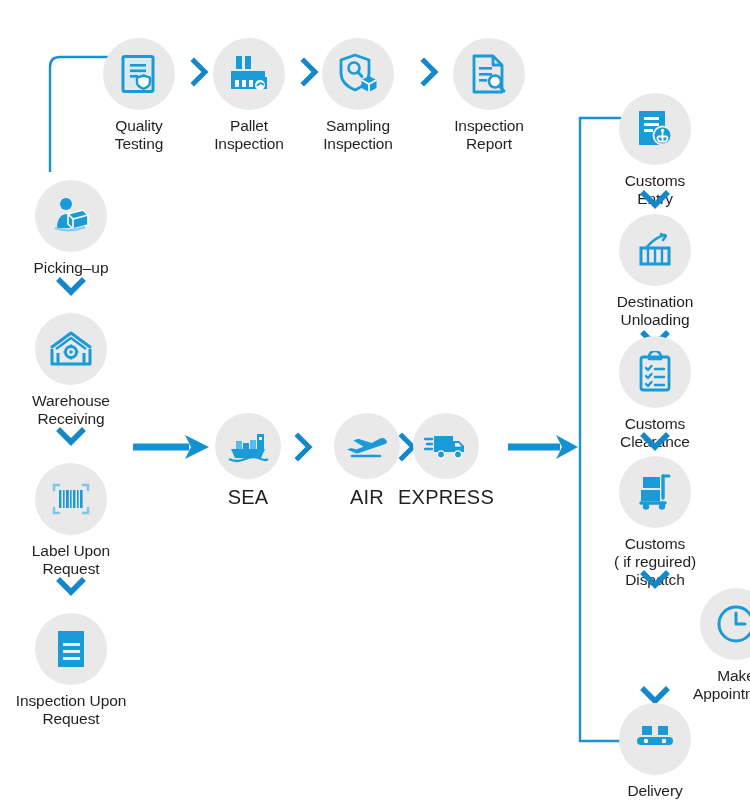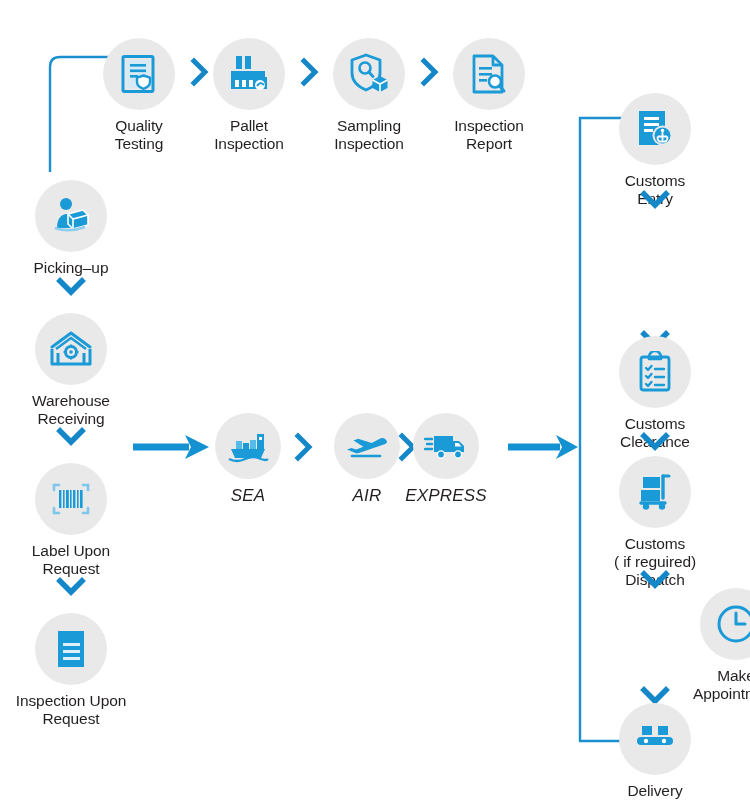--- a/index.html
+++ b/index.html
@@ -53,21 +53,21 @@
   .circle.lg { width: 72px; height: 72px; }
   .circle svg { display: block; }
   .label {
     margin-top: 7px;
     font-size: 15.5px;
     line-height: 1.16;
     color: #231f20;
     letter-spacing: -0.1px;
     white-space: pre-line;
   }
-  .label.caps { font-size: 17px; letter-spacing: 0.2px; font-style: italic; }
+  .label.caps { font-size: 20px; letter-spacing: 0.2px; }
 
   
   .chev {
     position: absolute;
     z-index: 3;
     width: 22px;
     height: 30px;
     margin-left: -11px;
     margin-top: -15px;
   }
@@ -133,21 +133,21 @@
       </svg>
     </div>
     <div class="label">Pallet
 Inspection</div>
   </div>
 
   <svg class="chev" style="left:311px; top:72px;" viewBox="0 0 22 30">
     <path d="M4 4 L15 15 L4 26" fill="none" stroke="#1487c9" stroke-width="5" stroke-linecap="square" stroke-linejoin="miter"></path>
   </svg>
 
-  <div class="node" style="left:369px; top:38px;">
+  <div class="node" style="left:358px; top:38px;">
     <div class="circle lg">
       <svg width="44" height="44" viewBox="0 0 44 44">
         <path d="M19 3 L33 8 v13 c0 9 -7 14 -14 17 c-7 -3 -14 -8 -14 -17 V8 z" fill="none" stroke="#1b9ad8" stroke-width="2.8" stroke-linejoin="round"></path>
         <circle cx="18" cy="16" r="5.5" fill="none" stroke="#1b9ad8" stroke-width="2.6"></circle>
         <line x1="21.8" y1="20" x2="26" y2="24.5" stroke="#1b9ad8" stroke-width="2.8" stroke-linecap="round"></line>
         <path d="M33 24 L40.5 28 v8 L33 40 L25.5 36 v-8 Z" fill="#1b9ad8"></path>
         <path d="M25.5 28 L33 32 L40.5 28 M33 32 v8" fill="none" stroke="#ffffff" stroke-width="1.6"></path>
       </svg>
     </div>
     <div class="label">Sampling
@@ -334,20 +334,36 @@
       </svg>
     </div>
     <div class="label">Customs
 Entry</div>
   </div>
 
   <svg class="dchev" style="left:655px; top:190px;" viewBox="0 0 30 20">
     <path d="M4 4 L15 15 L26 4" fill="none" stroke="#1487c9" stroke-width="5.5" stroke-linecap="square" stroke-linejoin="miter"></path>
   </svg>
 
+  <div class="node" style="left:655px; top:214px;">
+    <div class="circle lg">
+      <svg width="42" height="40" viewBox="0 0 42 40">
+        <path d="M7 18 h28 v16 h-28 Z" fill="none" stroke="#1b9ad8" stroke-width="3"></path>
+        <g stroke="#1b9ad8" stroke-width="2.4">
+          <line x1="14" y1="18" x2="14" y2="34"></line>
+          <line x1="21" y1="18" x2="21" y2="34"></line>
+          <line x1="28" y1="18" x2="28" y2="34"></line>
+        </g>
+        <path d="M12 18 q9 -11 19 -13" fill="none" stroke="#1b9ad8" stroke-width="2.6" stroke-linecap="round"></path>
+        <path d="M27 4 l5 2 l-3 4" fill="none" stroke="#1b9ad8" stroke-width="2.4" stroke-linecap="round" stroke-linejoin="round"></path>
+      </svg>
+    </div>
+    <div class="label">Destination
+Unloading</div>
+  </div>
 
   <svg class="dchev" style="left:655px; top:330px;" viewBox="0 0 30 20">
     <path d="M4 4 L15 15 L26 4" fill="none" stroke="#1487c9" stroke-width="5.5" stroke-linecap="square" stroke-linejoin="miter"></path>
   </svg>
 
   <div class="node" style="left:655px; top:336px;">
     <div class="circle lg">
       <svg width="38" height="42" viewBox="0 0 38 42">
         <rect x="5" y="6" width="28" height="33" rx="2.5" fill="none" stroke="#1b9ad8" stroke-width="2.8"></rect>
         <path d="M13 8 v-2 a6 6 0 0 1 12 0 v2 z" fill="none" stroke="#1b9ad8" stroke-width="2.6" stroke-linejoin="round"></path>

